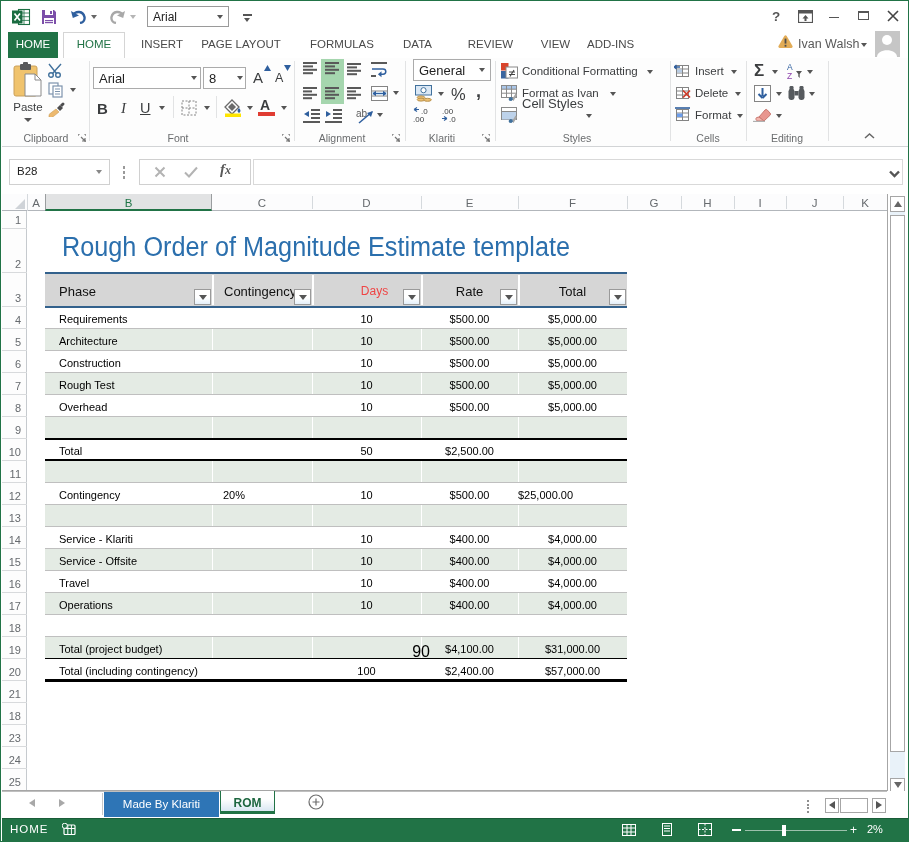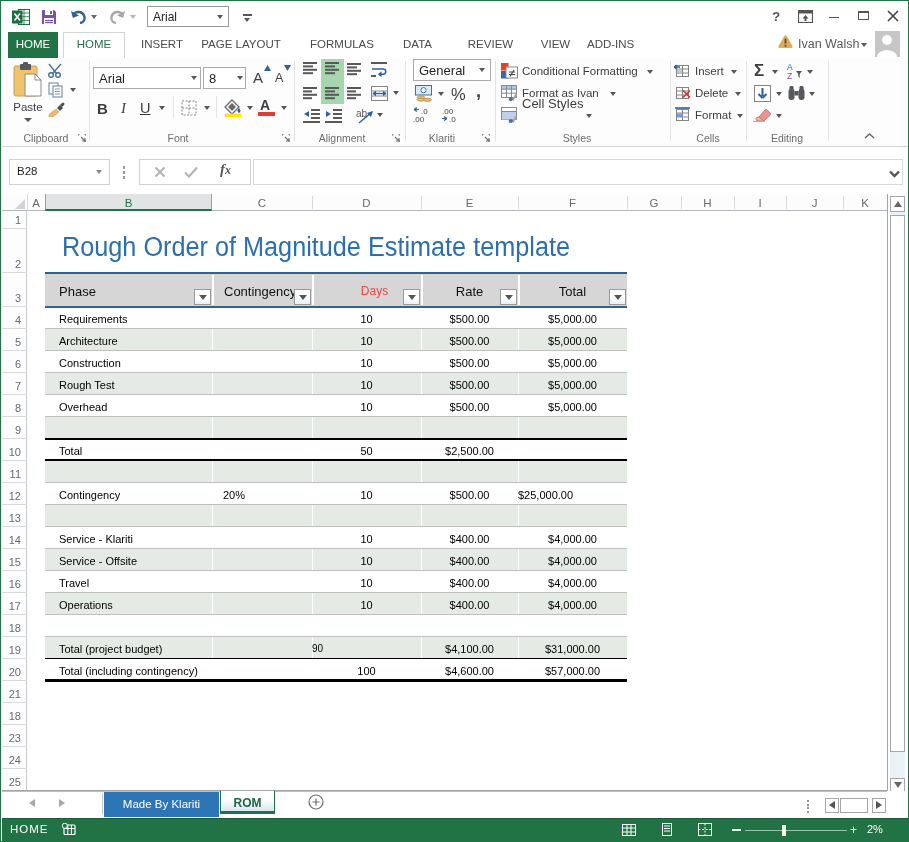--- a/index.html
+++ b/index.html
@@ -582,26 +582,26 @@
     <div class="t" style="left:517px;top:554px;width:109px;text-align:center;font-size:11px;color:#000;">$4,000.00</div>
 <div class="t" style="left:58px;top:576px;font-size:11px;color:#000;">Travel</div>
     <div class="t" style="left:311px;top:576px;width:109px;text-align:center;font-size:11px;color:#000;">10</div>
     <div class="t" style="left:420px;top:576px;width:97px;text-align:center;font-size:11px;color:#000;">$400.00</div>
     <div class="t" style="left:517px;top:576px;width:109px;text-align:center;font-size:11px;color:#000;">$4,000.00</div>
 <div class="t" style="left:58px;top:598px;font-size:11px;color:#000;">Operations</div>
     <div class="t" style="left:311px;top:598px;width:109px;text-align:center;font-size:11px;color:#000;">10</div>
     <div class="t" style="left:420px;top:598px;width:97px;text-align:center;font-size:11px;color:#000;">$400.00</div>
     <div class="t" style="left:517px;top:598px;width:109px;text-align:center;font-size:11px;color:#000;">$4,000.00</div>
 <div class="t" style="left:58px;top:642px;font-size:11px;color:#000;">Total (project budget)</div>
-    <div class="t" style="left:311px;top:642px;width:109px;text-align:left;font-size:10px;color:#000;">90</div>
+    <div class="t" style="left:320px;top:642px;width:109px;text-align:right;font-size:16px;color:#000;">90</div>
     <div class="t" style="left:420px;top:642px;width:97px;text-align:center;font-size:11px;color:#000;">$4,100.00</div>
     <div class="t" style="left:517px;top:642px;width:109px;text-align:center;font-size:11px;color:#000;">$31,000.00</div>
 <div class="t" style="left:58px;top:664px;font-size:11px;color:#000;">Total (including contingency)</div>
     <div class="t" style="left:311px;top:664px;width:109px;text-align:center;font-size:11px;color:#000;">100</div>
-    <div class="t" style="left:420px;top:664px;width:97px;text-align:center;font-size:11px;color:#000;">$4,600.00</div>
+    <div class="t" style="left:420px;top:664px;width:97px;text-align:center;font-size:11px;color:#000;">$2,400.00</div>
     <div class="t" style="left:517px;top:664px;width:109px;text-align:center;font-size:11px;color:#000;">$57,000.00</div>
 <div class="ab" style="left:1px;top:790px;width:907px;height:27px;background:#fff;"></div>
 <svg class="ab" style="left:28px;top:798px" width="6" height="8" viewBox="0 0 6 8">
       <path d="M6 0 L0 4 L6 8 Z" fill="#a8a8a8"></path>
     </svg>
 <svg class="ab" style="left:58px;top:798px" width="6" height="8" viewBox="0 0 6 8">
       <path d="M0 0 L6 4 L0 8 Z" fill="#a8a8a8"></path>
     </svg>
 <div class="ab" style="left:1px;top:790px;width:885px;height:1px;background:#bfbfbf;"></div>
 <div class="ab" style="left:103px;top:791px;width:115px;height:25px;background:#2e75b6;"></div>

